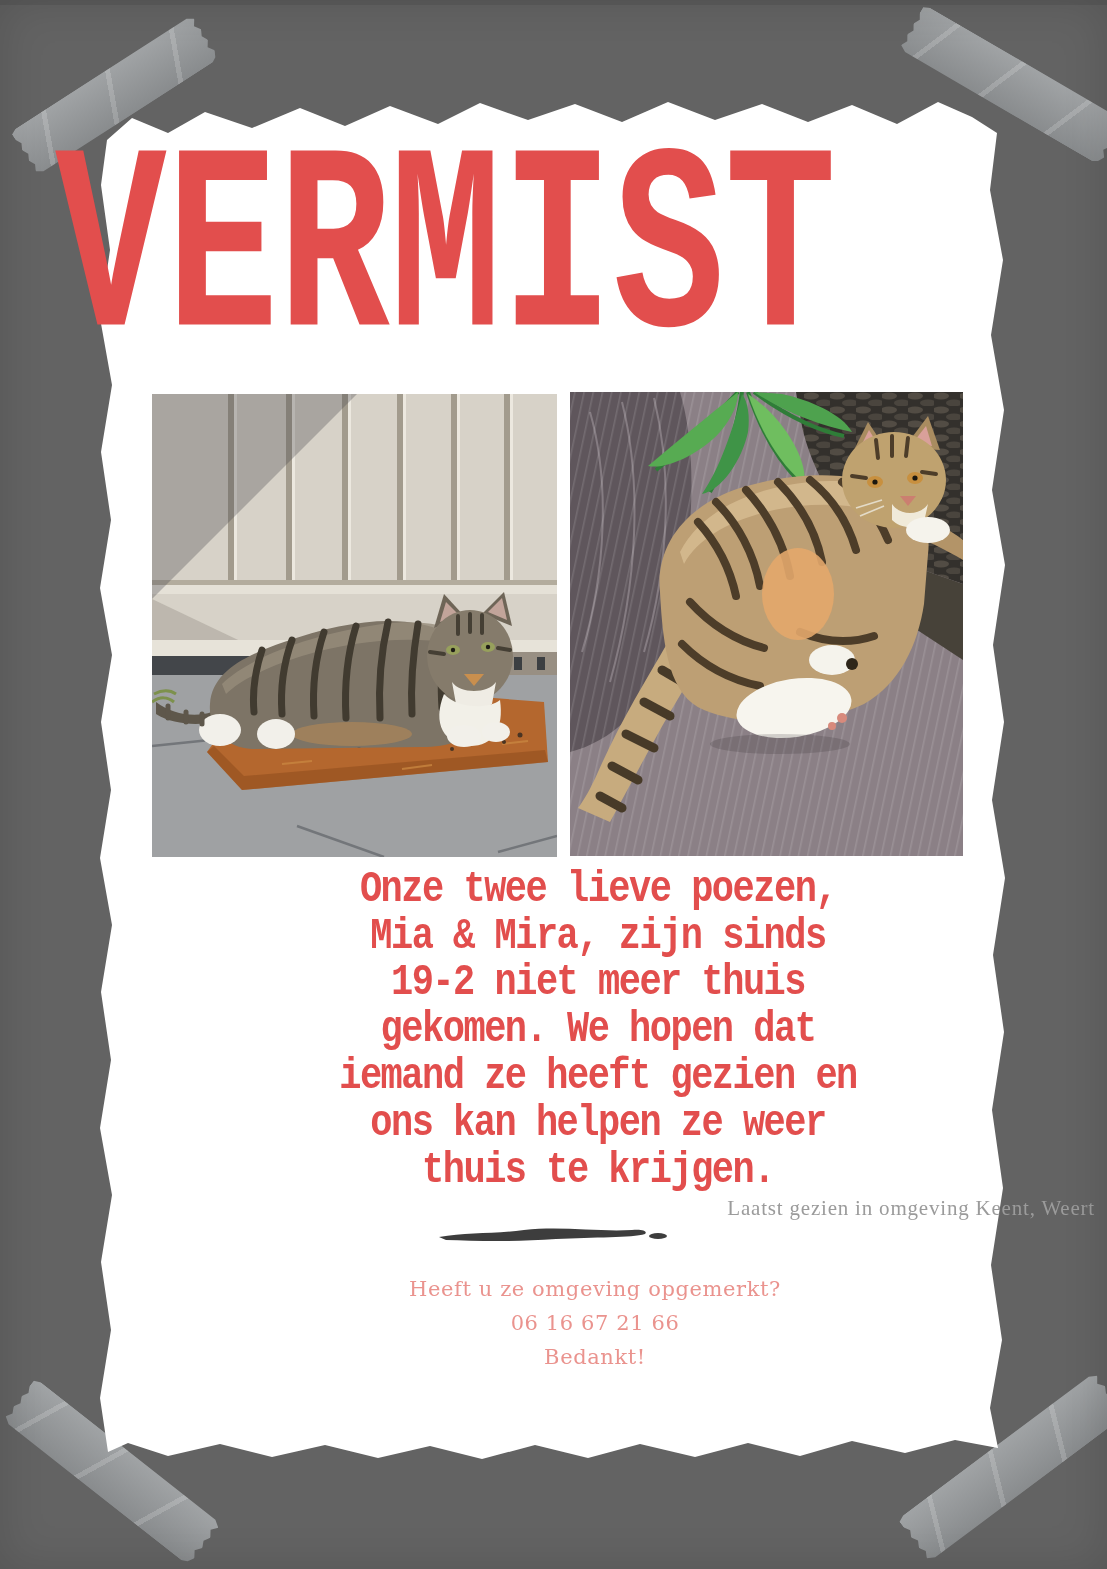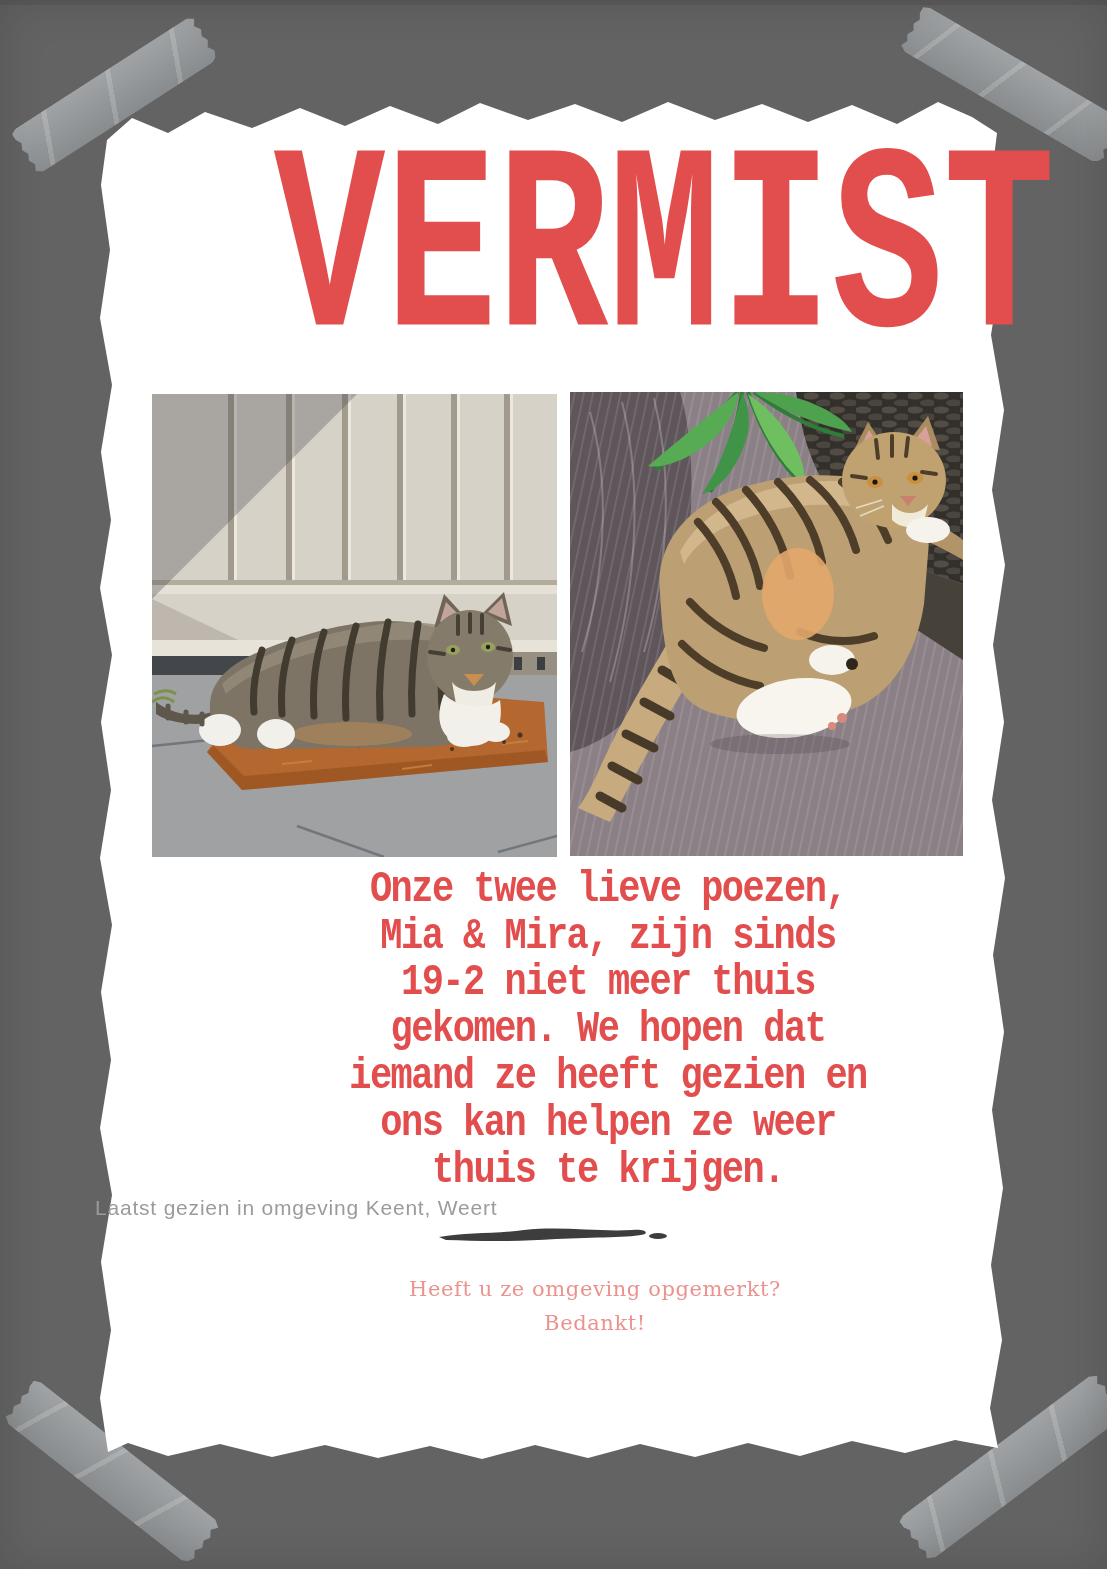--- a/index.html
+++ b/index.html
@@ -22,40 +22,40 @@
     box-shadow:0 1px 3px rgba(0,0,0,.18);
   }
   .tape-tl{width:216px;height:52px;left:7px;top:69px;transform:rotate(-33deg);}
   .tape-tr{width:232px;height:52px;left:896px;top:59px;transform:rotate(30deg);}
   .tape-bl{width:236px;height:54px;left:-6px;top:1445px;transform:rotate(38deg);}
   .tape-br{width:246px;height:54px;left:889px;top:1440px;transform:rotate(-37deg);}
   
   .poster-shape{position:absolute;left:0;top:0;}
   .title{
     position:absolute;left:55px;top:140px;width:1000px;height:230px;
-    text-align:right;line-height:230px;
+    text-align:left;line-height:230px;
     font-family:"Liberation Mono",monospace;font-weight:bold;font-size:186px;
     letter-spacing:0px;color:#e24e4d;
   }
   .title .stretch{display:inline-block;transform:scaleY(1.42);transform-origin:50% 50%;}
   .photo{position:absolute;}
   .photo svg{display:block;}
   .message{
-    position:absolute;left:108px;top:866px;width:1000px;text-align:center;
+    position:absolute;left:98px;top:866px;width:1000px;text-align:center;
     color:#e24e4d;
   }
   .message .stretch{
     display:inline-block;transform:scaleY(1.2);transform-origin:top center;
     font-family:"Liberation Mono",monospace;font-weight:bold;
     font-size:37px;line-height:39px;letter-spacing:-1.5px;
     white-space:pre-line;
   }
   .last-seen{
-    position:absolute;left:95px;top:1196px;width:1000px;text-align:left;
-    font-family:Liberation Sans, sans-serif;font-size:21px;letter-spacing:.8px;
+    position:absolute;left:95px;top:1196px;width:1000px;text-align:right;
+    font-family:Liberation Serif, serif;font-size:21px;letter-spacing:.8px;
     color:#9b9b9b;
   }
   .brush{position:absolute;left:436px;top:1224px;}
   .contact{
     position:absolute;left:95px;top:1272px;width:1000px;text-align:center;
     font-family:"DejaVu Serif",serif;font-size:21px;line-height:34px;
     letter-spacing:.6px;color:#ea938e;
   }
 </style>
 </head>
@@ -314,16 +314,17 @@
 
   <div class="last-seen">Laatst gezien in omgeving Keent, Weert</div>
 
   <svg class="brush" width="234" height="22" viewBox="0 0 234 22" aria-hidden="true">
     <path d="M3,13 C30,8 58,10 88,6 C126,2 162,8 196,6 C206,5 212,7 209,10 C196,14 158,13 120,15 C80,18 40,17 10,16 Z" fill="#3d3d3d"></path>
     <ellipse cx="222" cy="12" rx="9" ry="3" fill="#3d3d3d"></ellipse>
   </svg>
 
   <div class="contact">
     <div>Heeft u ze omgeving opgemerkt?</div>
+    <div>06 16 67 21 66</div>
     <div>Bedankt!</div>
   </div>
 
 </div>
 
 </body></html>

